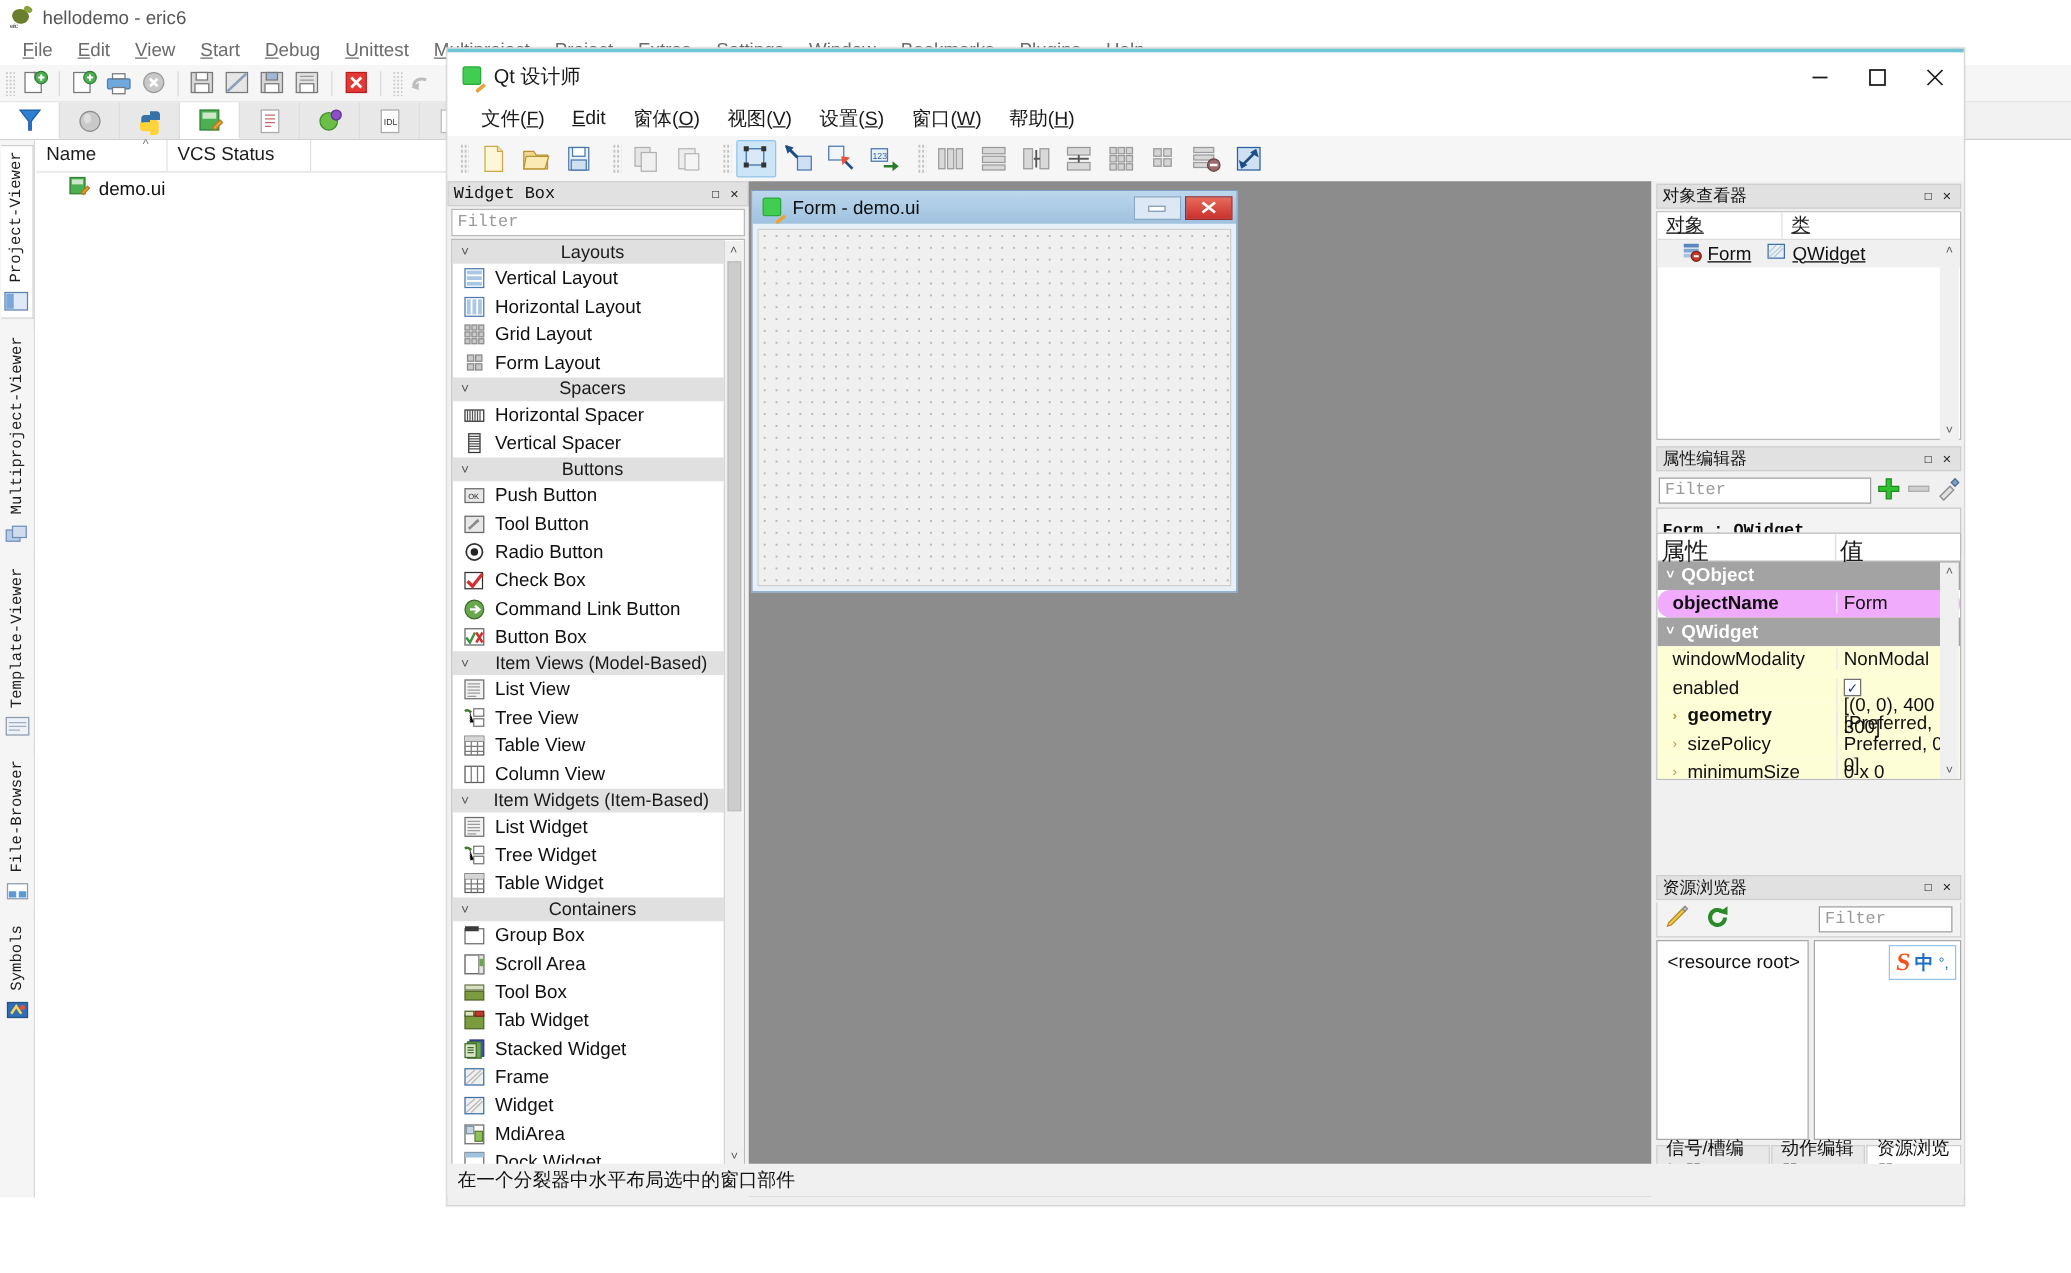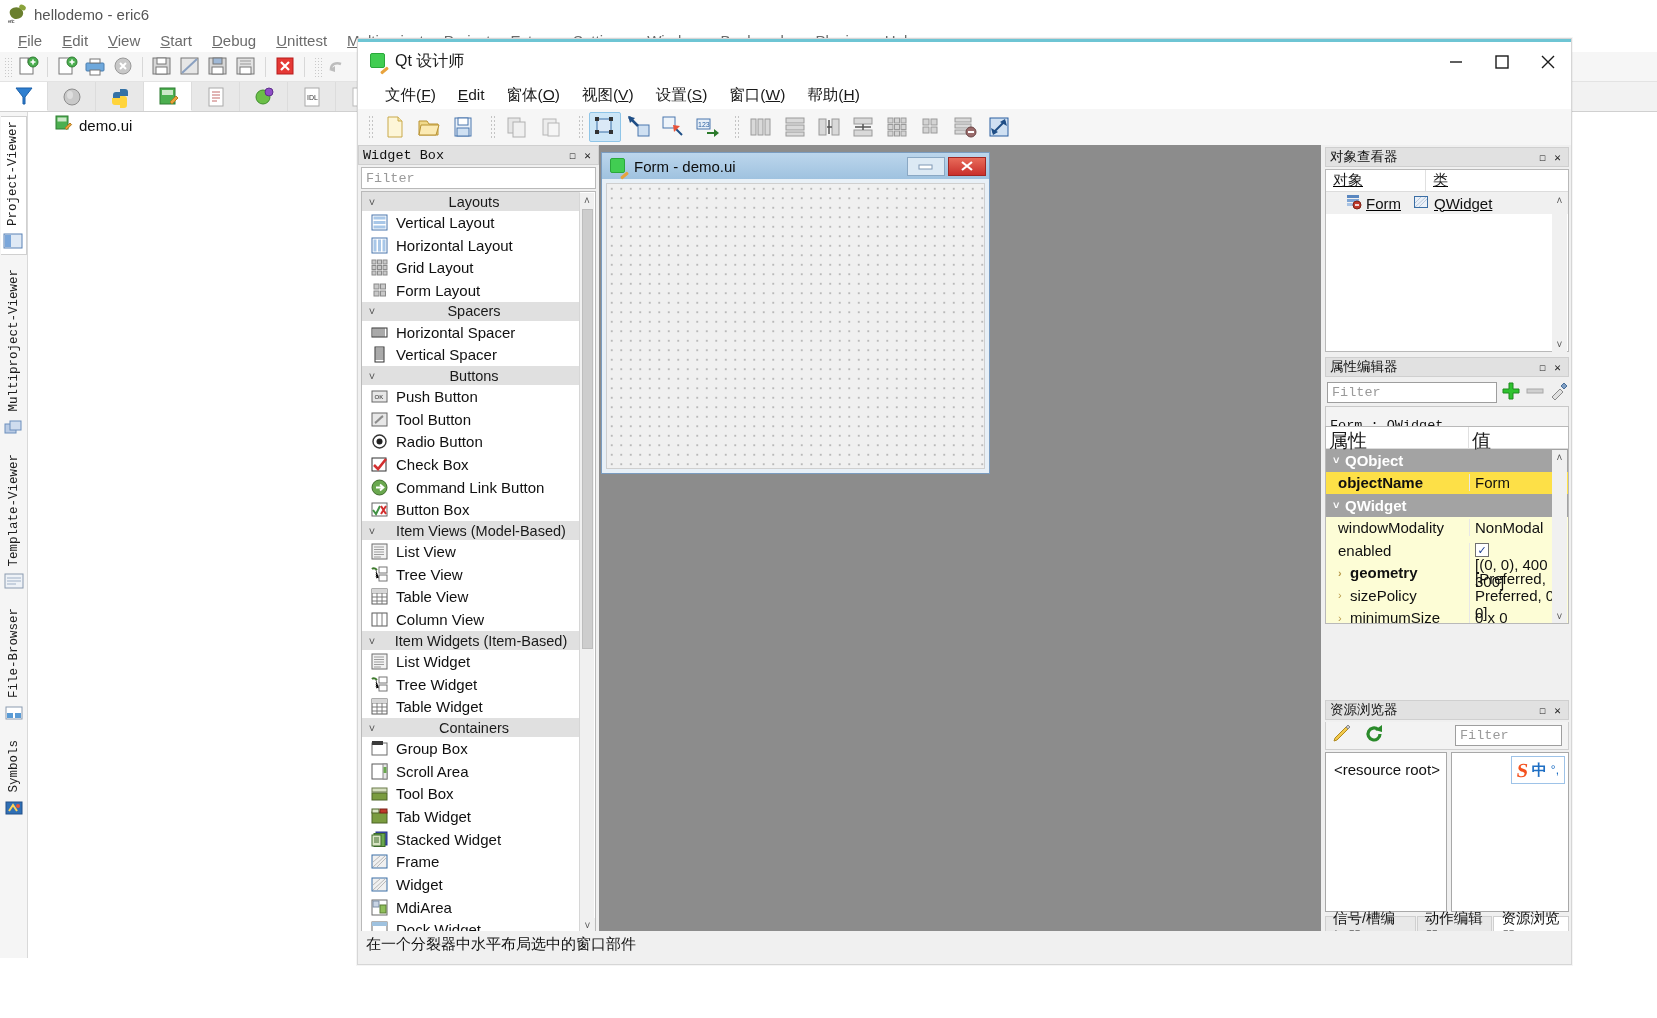--- a/index.html
+++ b/index.html
@@ -166,35 +166,35 @@
   #oi-scroll .arrow { height:15px; text-align:center; font-size:10px; color:#555; line-height:15px; }
 
   #prop-editor { top:212px; height:337px; }
   #pe-toolrow { position:absolute; left:0; top:22px; width:244px; height:27px;
      background:#f0f0f0; display:flex; align-items:center; gap:4px; }
   #pe-filter { flex:1; height:21px; margin-left:2px; background:#fff; border:1px solid #9e9e9e;
      display:flex; align-items:center; padding:0 4px;
      font-family:"Liberation Mono", monospace; font-size:13.5px; color:#9a9a9a; }
   #pe-classline { position:absolute; left:0; top:49px; width:244px; height:38px;
      background:#f3f3f3; border:1px solid #c8c8c8; display:flex; align-items:center;
-     padding-left:4px; font-family:"Liberation Mono", monospace; font-size:13.5px; color:#111; }
+     padding-left:4px; font-family:"Liberation Mono", monospace; font-size:13.5px; color:#111;font-weight:bold; }
   #pe-table { position:absolute; left:0; top:69px; width:244px; height:198px;
      background:#ffffff; border:1px solid #b9b9b9; overflow:hidden; }
   .pe-head { display:flex; height:22px; border-bottom:1px solid #dcdcdc; }
   .pe-head .th { font-size:19px; color:#1a1a1a; padding:1px 3px; }
   .pe-head .th.k { width:143px; border-right:1px solid #e0e0e0; }
   .pe-row { display:flex; height:22.5px; align-items:center; }
   .pe-row .k { width:143px; padding-left:12px; font-size:15px; color:#101010;
      display:flex; align-items:center; gap:3px; }
   .pe-row .v { flex:1; padding-left:5px; font-size:15px; color:#101010;
      border-left:1px solid #e8e8e8; display:flex; align-items:center; }
   .pe-row.group { background:#a3a3a3; color:#ffffff; font-weight:bold; }
   .pe-row.group .k { color:#ffffff; font-weight:bold; padding-left:7px; }
   .pe-row.group .v { border-left:none; }
-  .pe-row.hl { background:#fde047; }
+  .pe-row.hl { background:#f0abfc;border-radius:10px; }
   .pe-row.hl .k { font-weight:bold; }
   .pe-row.yel { background:#fdfdd6; }
   .pe-row .k.b { font-weight:bold; }
   .expander { color:#b99a4a; font-size:11px; width:9px; display:inline-block; }
   #pe-scroll { position:absolute; right:1px; top:23px; width:15px; height:174px; background:#f0f0f0; }
   #pe-scroll .arrow { height:15px; text-align:center; font-size:10px; color:#555; line-height:15px; }
   .cbox { width:14px; height:14px; border:1px solid #707070; background:#fff;
      display:flex; align-items:center; justify-content:center; font-size:11px; color:#1a3d8f; }
 
   #res-browser { top:555px; height:255px; }
@@ -439,20 +439,28 @@
         <svg width="20" height="18">
             <rect x="2" y="3" width="16" height="12" fill="#2f6fb5" stroke="#22518a"></rect>
             <path d="M5 12l4-6 4 6" stroke="#ffd35a" stroke-width="2" fill="none"></path>
             <circle cx="14" cy="7" r="2" fill="#e8533a"></circle>
           </svg>
       </span>
     </div>
   </div>
 
   <div id="project-viewer">
+    <div id="pv-header">
+      <div class="col c1">
+        <span>Name</span>
+        <span class="sortmark">^</span>
+      </div>
+      <div class="col c2">VCS Status</div>
+      <div class="col c3"></div>
+    </div>
     <div class="pv-row">
       <span>
         <svg width="17" height="17">
             <rect x="1" y="1" width="12" height="13" fill="#4caf50" stroke="#2e7d32"></rect>
             <rect x="2.5" y="2.5" width="9" height="4" fill="#cde8c9"></rect>
             <path d="M10 13l5-5 1.6 1.6-5 5z" fill="#e8a33d" stroke="#b57c22"></path>
           </svg>
       </span>
       <span class="nm">demo.ui</span>
     </div>

